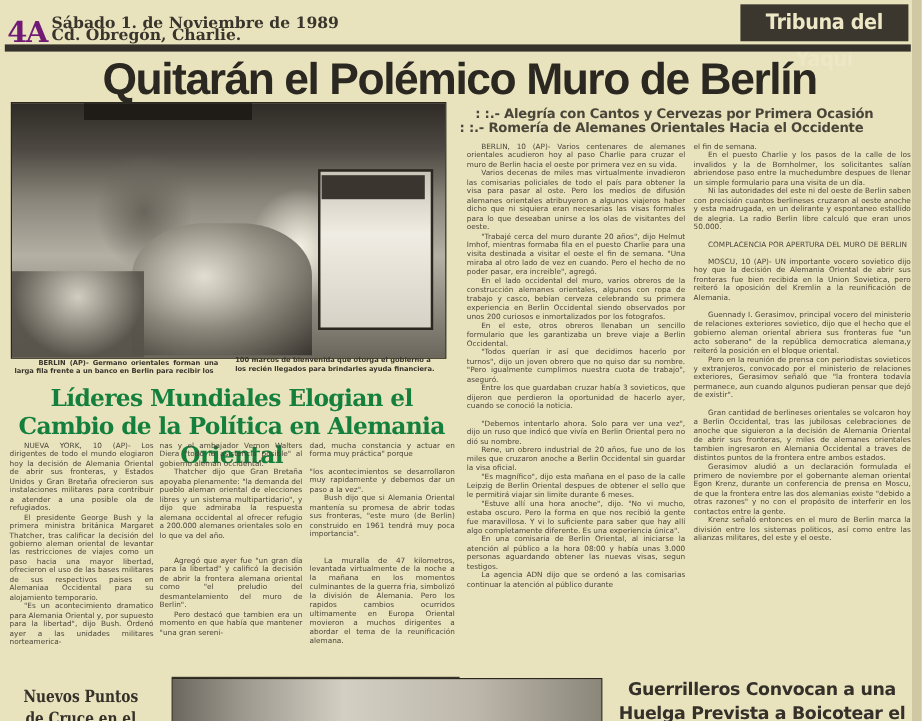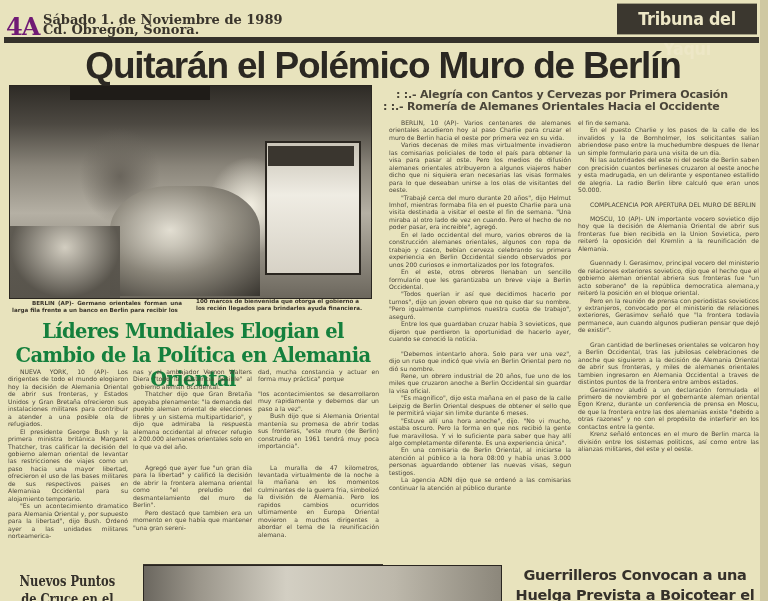--- a/index.html
+++ b/index.html
@@ -43,21 +43,21 @@
   .photo2 { left:143px; top:565px; width:357px; height:40px; border:1px solid #2a2620; background:linear-gradient(90deg,#6b675f 0%,#9a958a 15%,#d3cfc3 40%,#bdb8ab 70%,#8c877b 100%); }
   .guerrilla { left:505px; top:565px; width:260px; font-family:"DejaVu Sans", sans-serif; font-weight:bold; font-size:14.5px; line-height:20px; color:#35312a; text-align:center; letter-spacing:-0.3px; }
   .hr-thin { background:#3a352c; height:1px; }
 </style>
 </head>
 <body>
 
 <div class="abs page-num">4A</div>
 <div class="abs dateline">
   <div>Sábado 1. de Noviembre de 1989</div>
-  <div>Cd. Obregón, Sonora.</div>
+  <div>Cd. Obregón, Charlie.</div>
 </div>
 <div class="abs masthead">Tribuna del Yaqui</div>
 <div class="abs top-rule"></div>
 <div class="abs right-edge"></div>
 
 <div class="abs main-headline">Quitarán el Polémico Muro de Berlín</div>
 
 <div class="abs photo">
   <div class="sign-top"></div>
   <div class="crowd1"></div>

